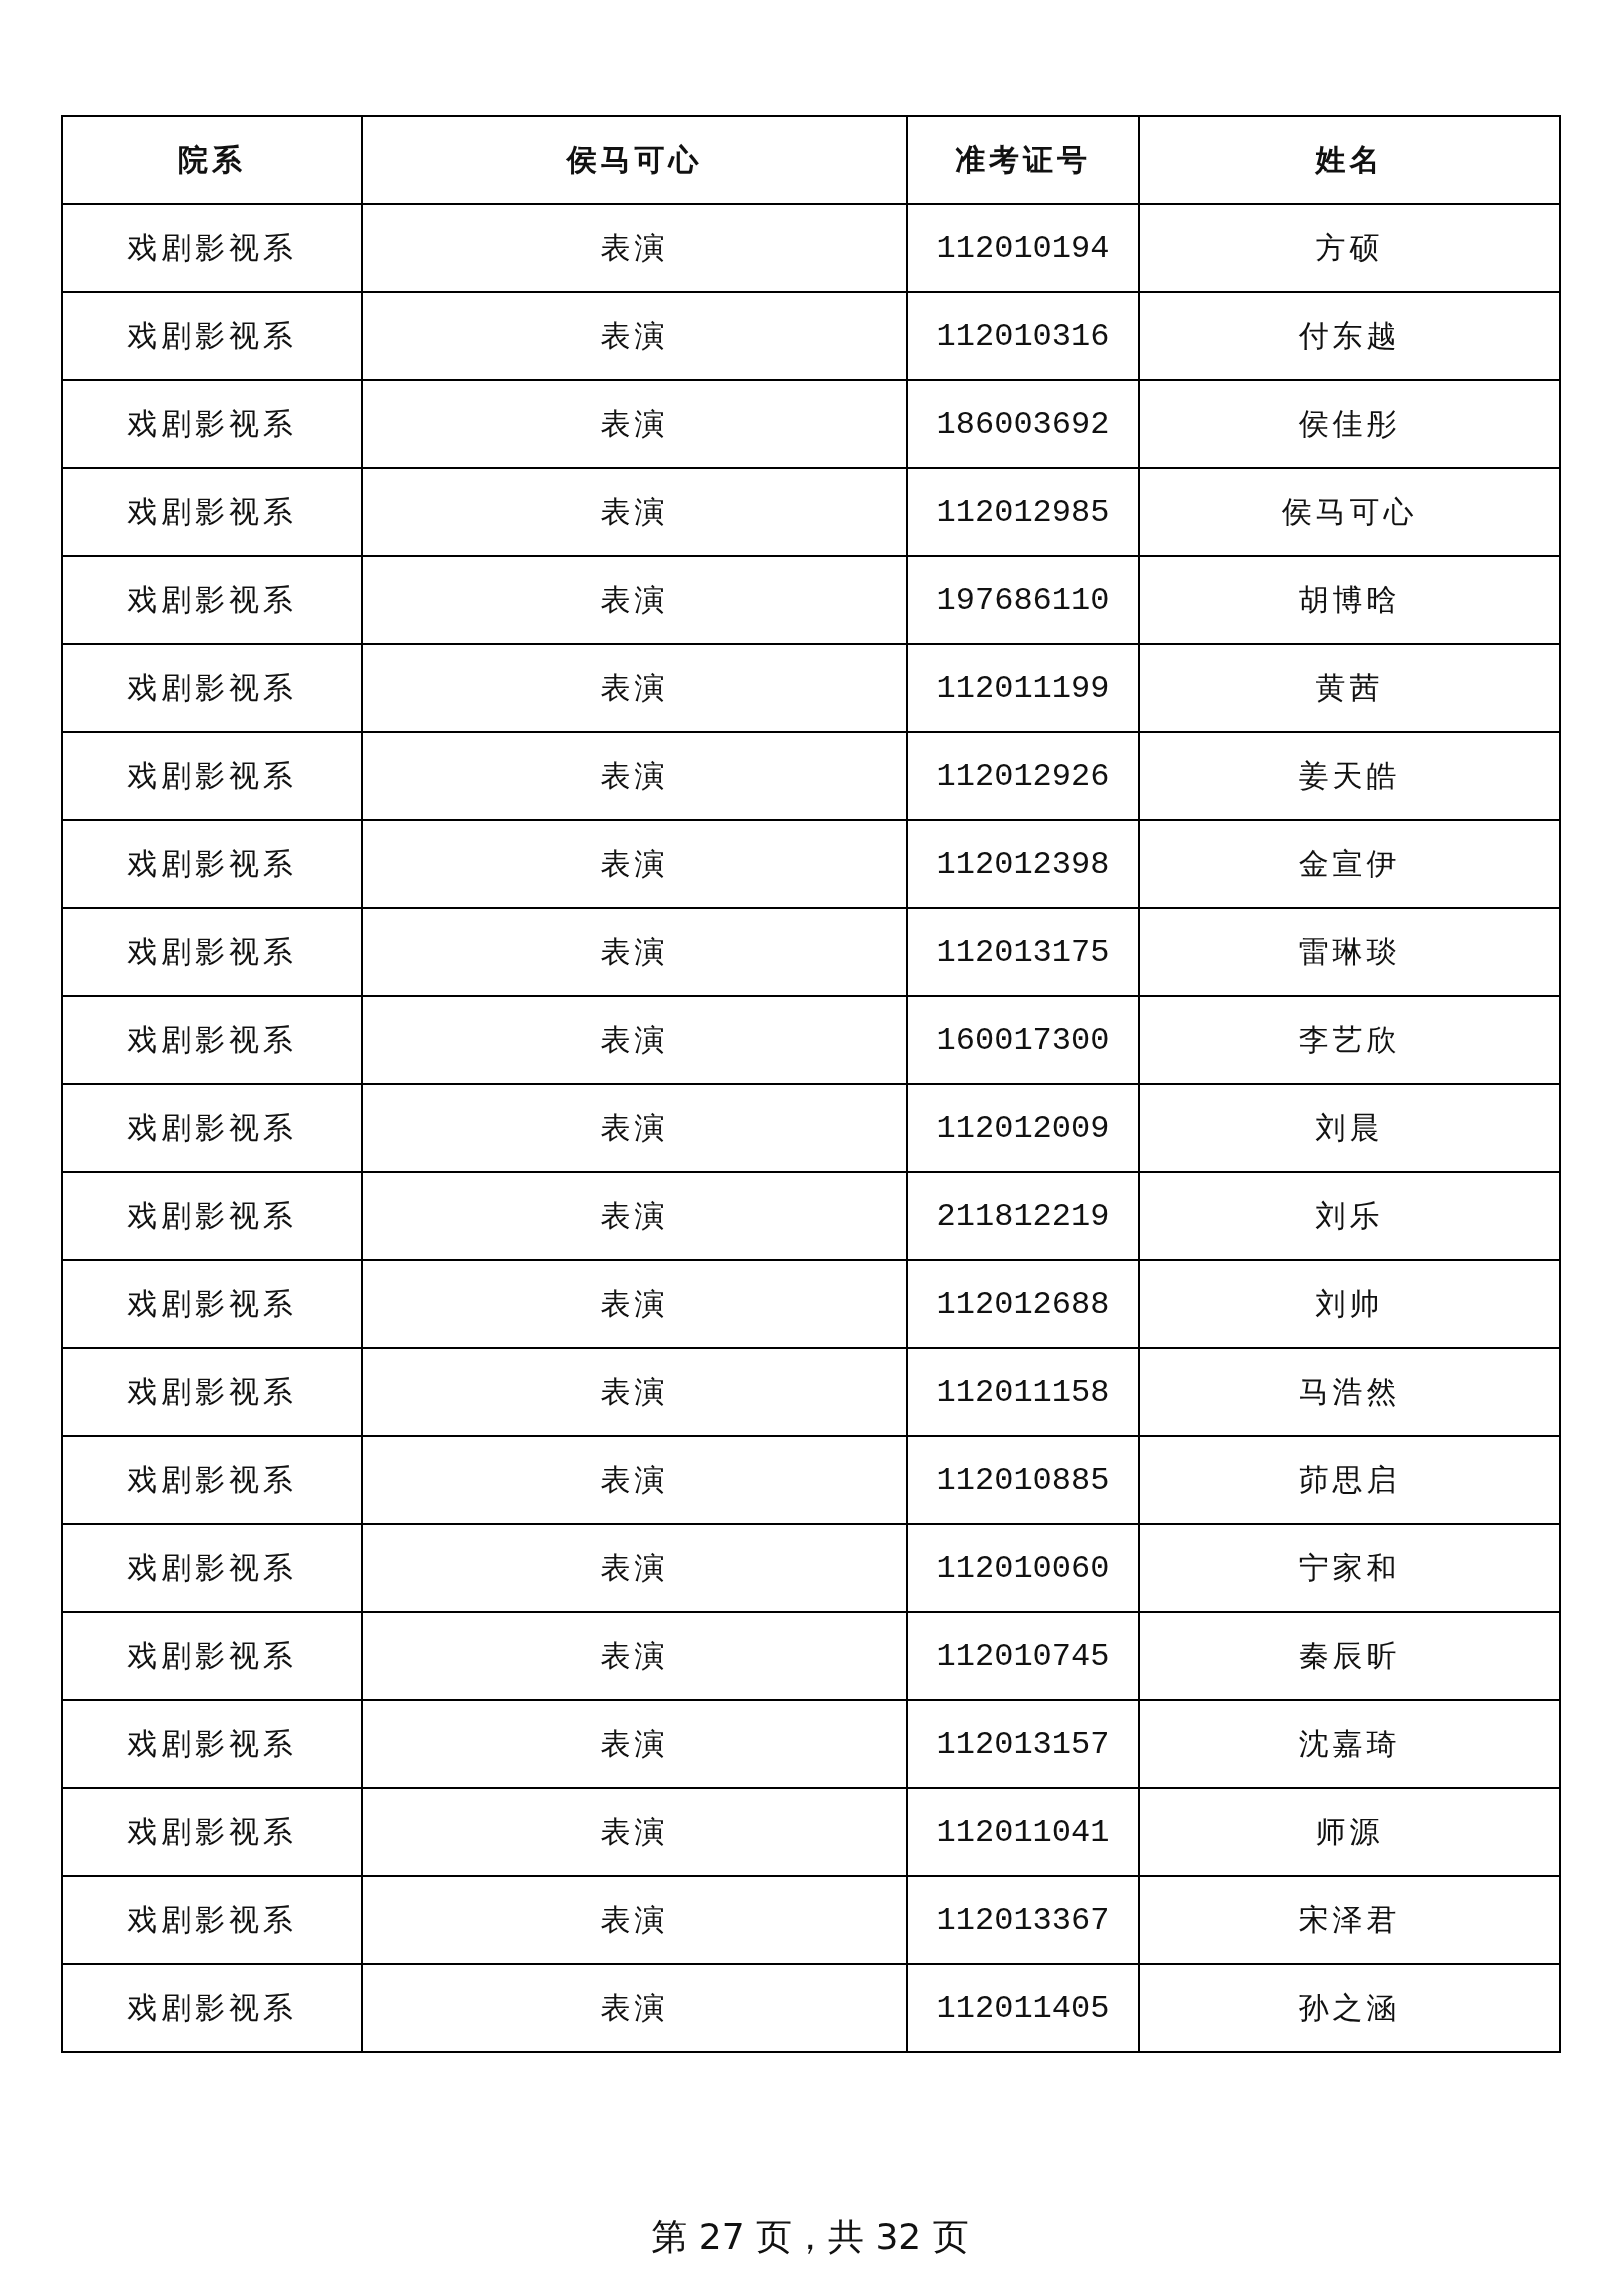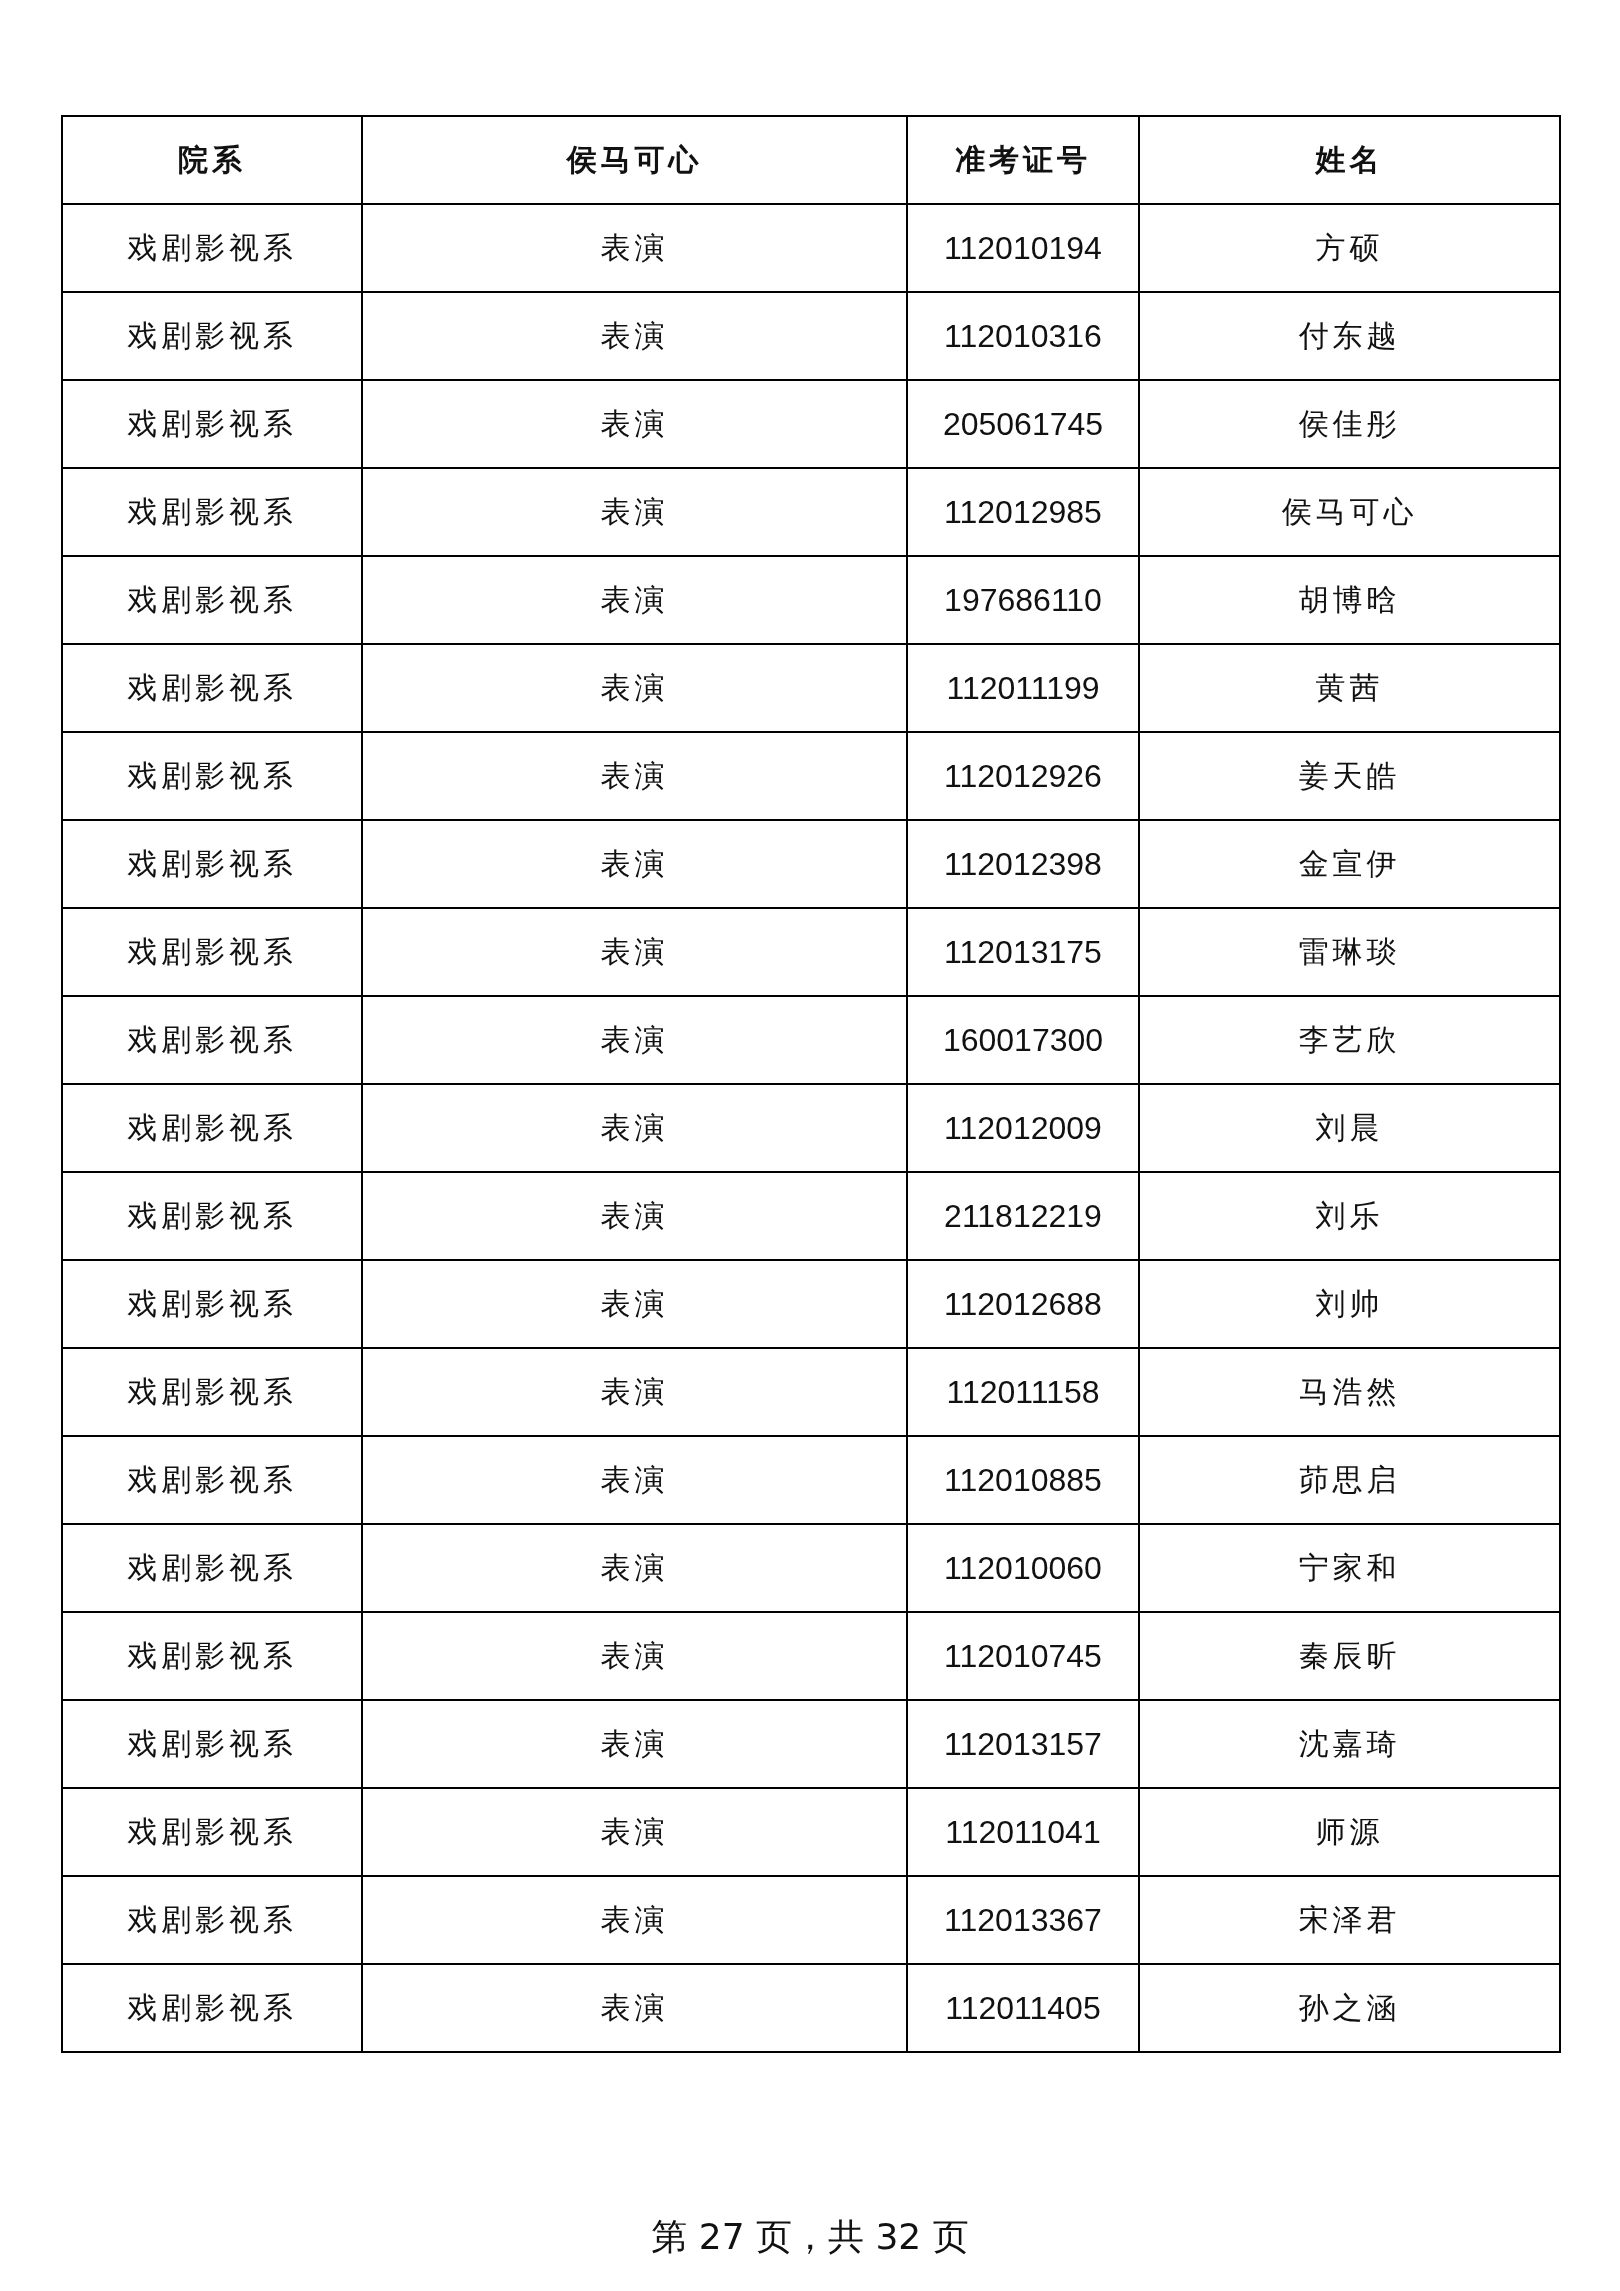--- a/index.html
+++ b/index.html
@@ -26,21 +26,21 @@
     padding: 0;
     font-size: 30px;
   }
   table.roster th {
     font-weight: bold;
     font-family: "DejaVu Sans", "Liberation Sans", sans-serif;
     letter-spacing: 3.9px;
   }
   table.roster td { font-weight: normal; letter-spacing: 3.9px; }
   table.roster td.num {
-    font-family: Liberation Sans, sans-serif;
+    font-family: Liberation Mono, monospace;
     font-size: 32px;
     letter-spacing: 0;
   }
   .footer {
     position: absolute;
     left: 0; top: 2213px;
     width: 1620px;
     text-align: center;
     font-family: "DejaVu Sans", "Liberation Sans", sans-serif;
     font-size: 36px;
@@ -75,21 +75,21 @@
         </tr>
         <tr>
           <td>戏剧影视系</td>
           <td>表演</td>
           <td class="num">112010316</td>
           <td>付东越</td>
         </tr>
         <tr>
           <td>戏剧影视系</td>
           <td>表演</td>
-          <td class="num">205061745</td>
+          <td class="num">186003692</td>
           <td>侯佳彤</td>
         </tr>
         <tr>
           <td>戏剧影视系</td>
           <td>表演</td>
           <td class="num">112012985</td>
           <td>侯马可心</td>
         </tr>
         <tr>
           <td>戏剧影视系</td>

